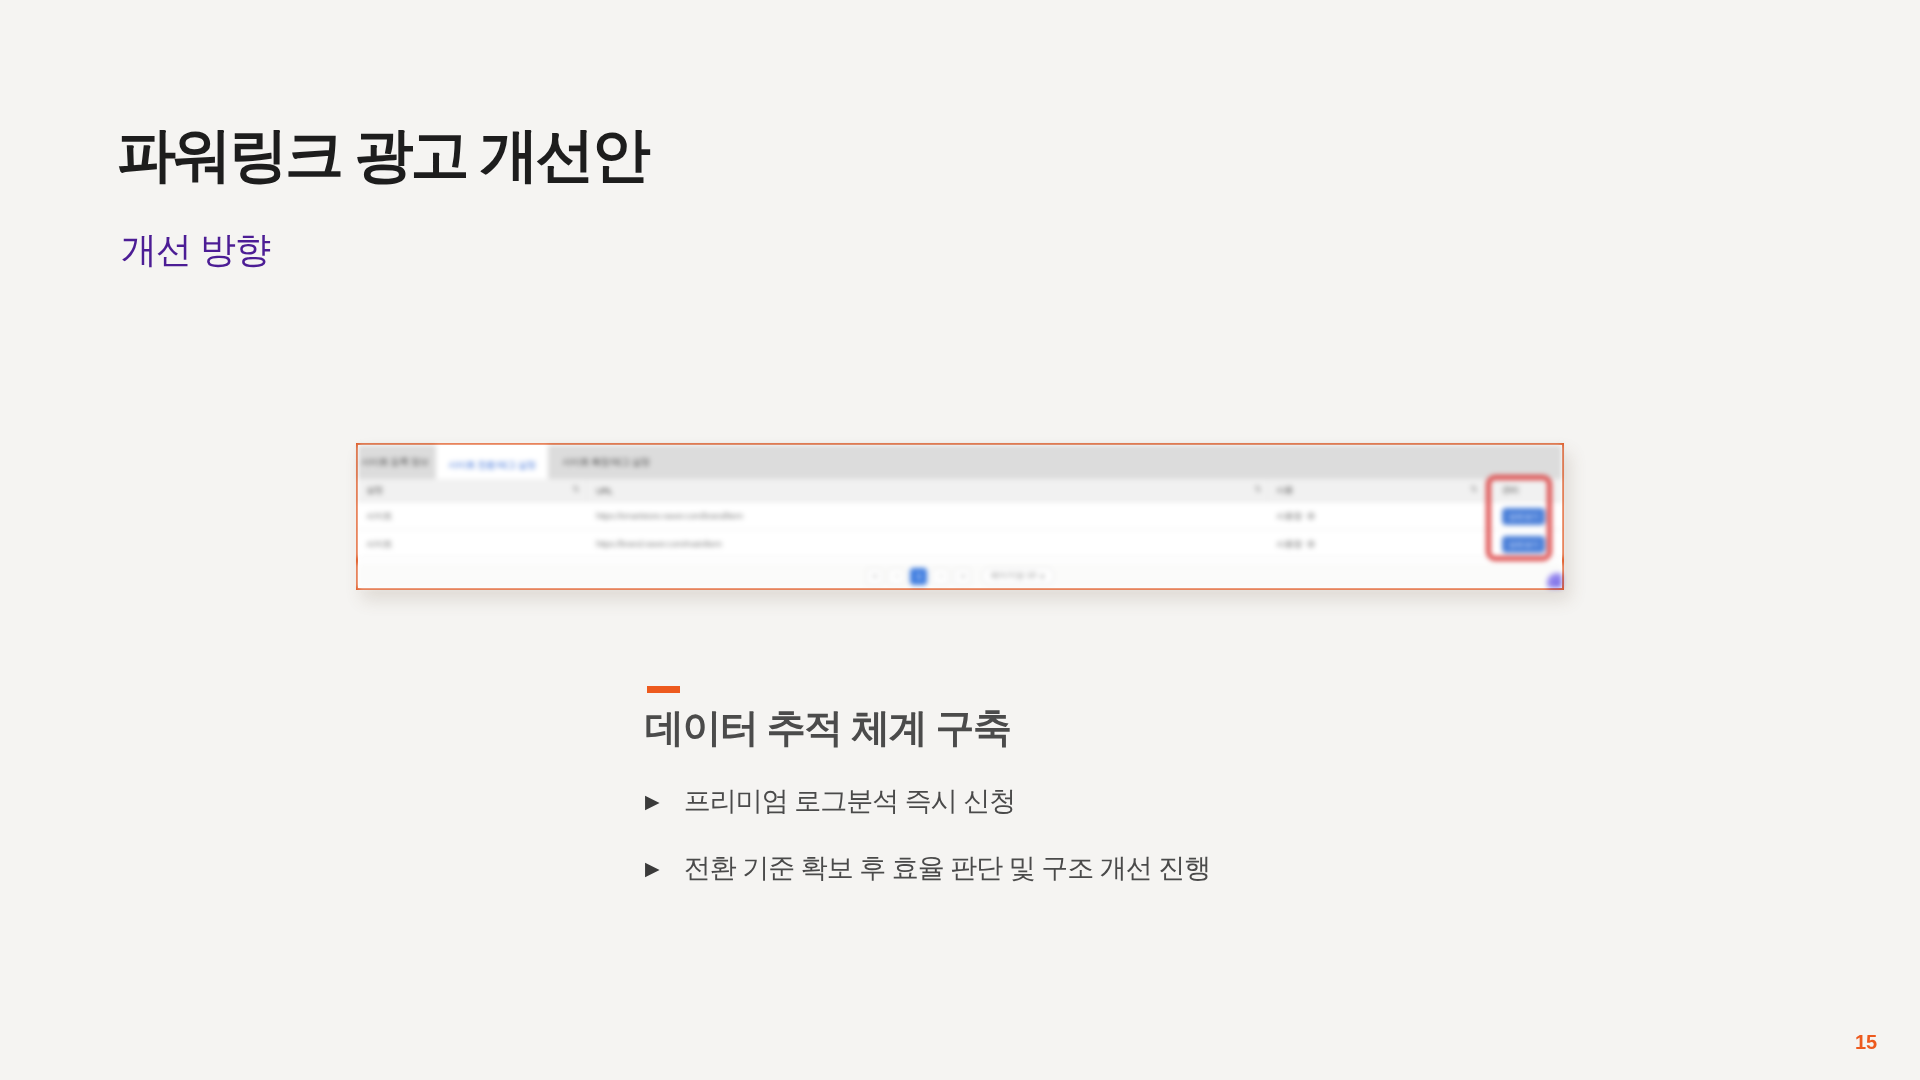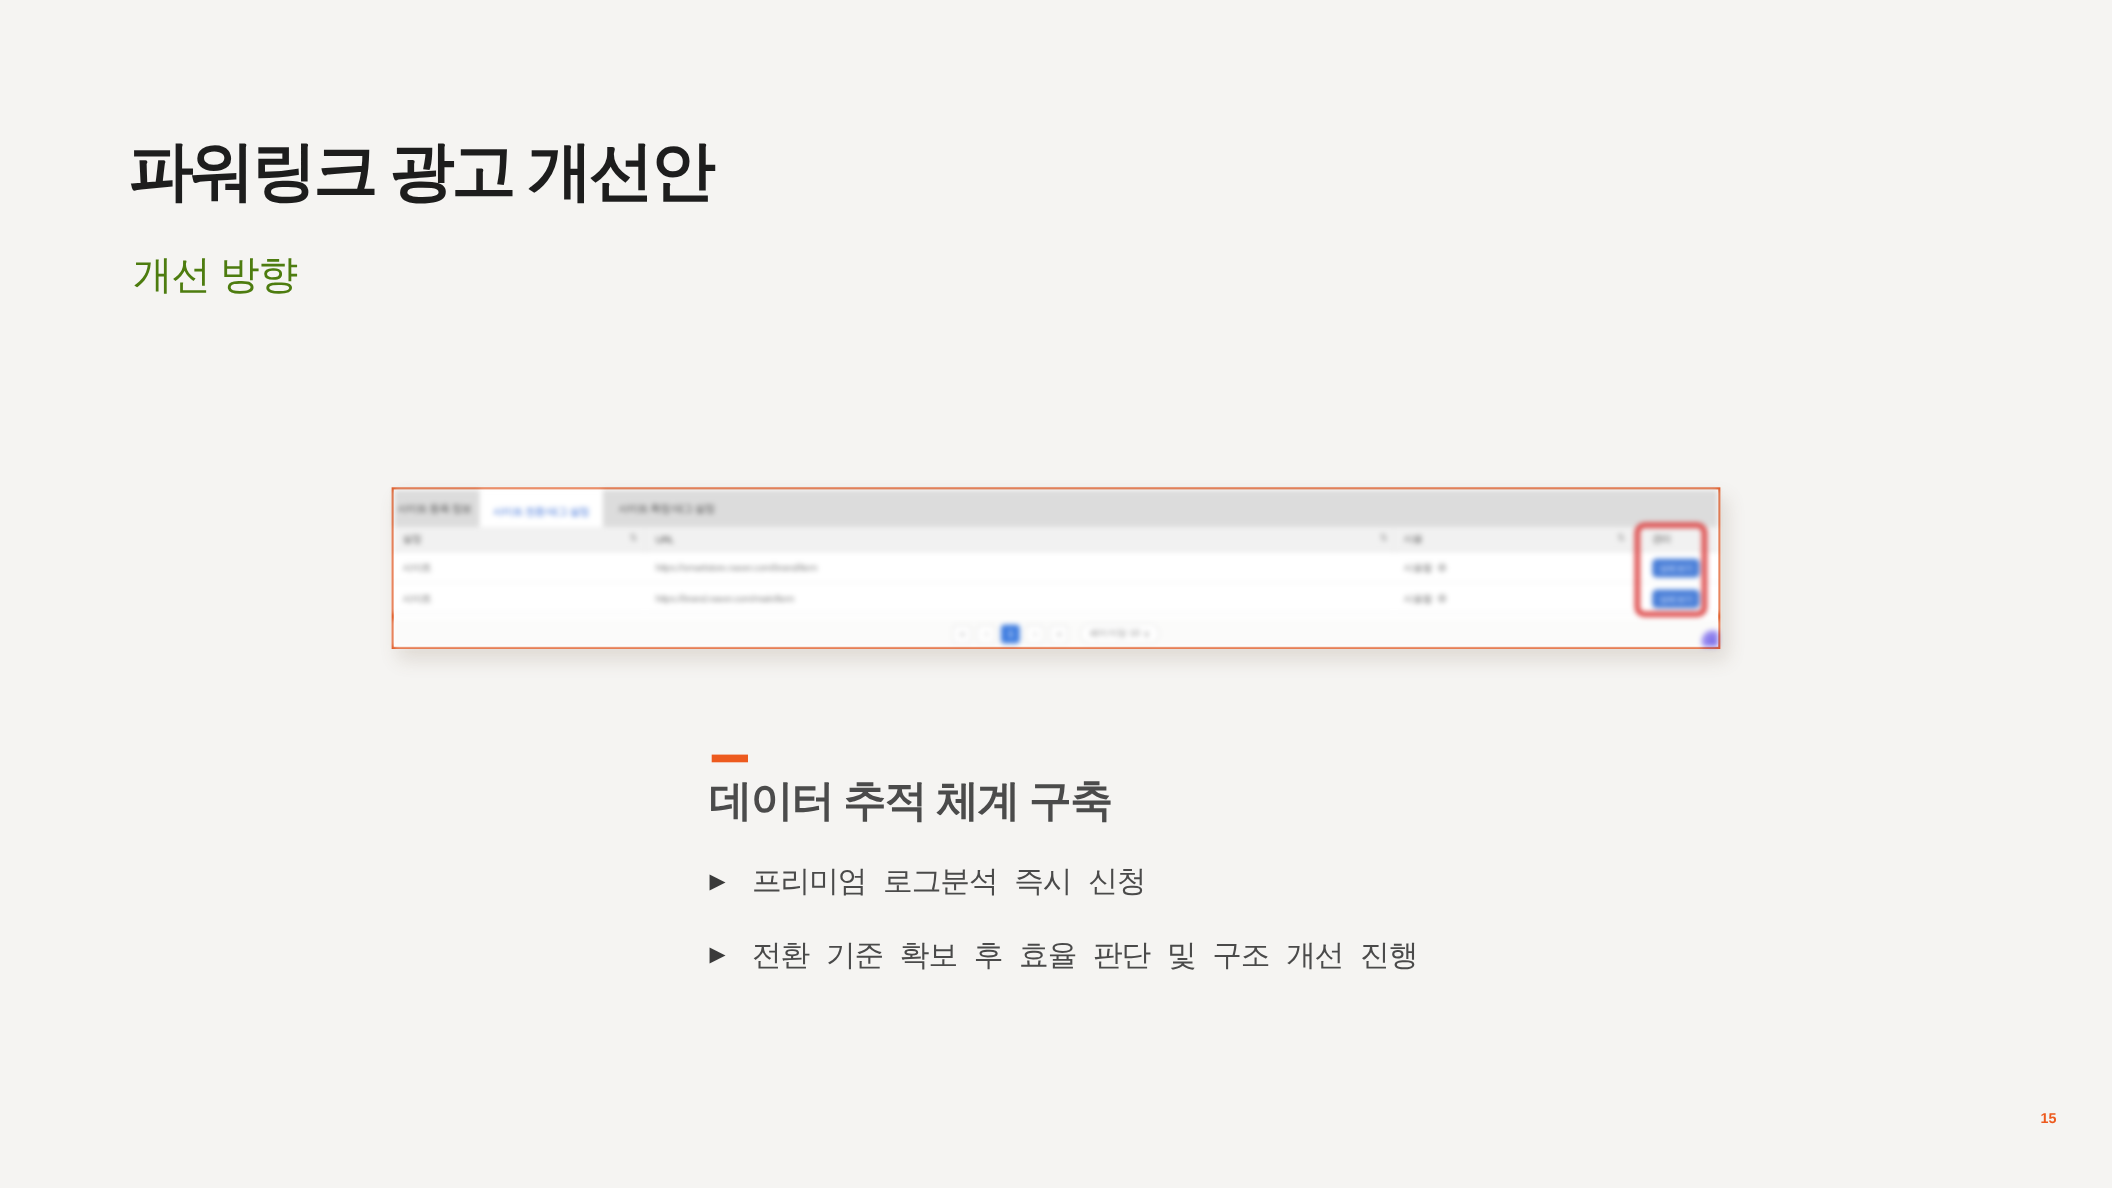--- a/index.html
+++ b/index.html
@@ -11,21 +11,21 @@
   }
   .abs{position:absolute;}
 
   
   .slide-title{
     left:117px;top:116px;
     font-size:59px;font-weight:800;color:#1d1d1d;letter-spacing:-3px;
   }
   .slide-subtitle{
     left:121px;top:226px;
-    font-size:36px;font-weight:500;color:#4d7c0f;letter-spacing:-1px;
+    font-size:36px;font-weight:500;color:#4c1d95;letter-spacing:-1px;
   }
 
   
   .shot{
     left:356px;top:443px;width:1208px;height:147px;
     background:#ffffff;
     border:2px solid var(--screenshot_border,#e0551e);
     box-sizing:border-box;
     box-shadow:6px 10px 16px rgba(110,85,60,0.16);
   }
@@ -89,24 +89,24 @@
   
   .accent-bar{left:647px;top:686px;width:33px;height:7px;background:var(--accent,#ed5a1e);}
   .section-heading{
     left:645px;top:701px;
     font-size:39px;font-weight:700;color:#4b4b4b;letter-spacing:-1.5px;
   }
   .bullet-row{left:645px;display:flex;align-items:center;}
   .bullet-row.b1{top:783px;}
   .bullet-row.b2{top:850px;}
   .tri{font-size:19px;color:#3a3a3a;line-height:1;}
-  .btext{margin-left:24px;font-size:27px;color:#4a4a4a;letter-spacing:-1px;font-family:Liberation Mono, monospace;}
+  .btext{margin-left:24px;font-size:27px;color:#4a4a4a;letter-spacing:-1px;}
 
   .page-num{
-    left:1855px;top:1009px;font-size:13px;font-weight:600;color:var(--accent,#ed5a1e);
+    left:1855px;top:1031px;font-size:20px;font-weight:600;color:var(--accent,#ed5a1e);
   }
 </style>
 </head>
 <body>
 
 <div class="abs slide-title">파워링크 광고 개선안</div>
 <div class="abs slide-subtitle">개선 방향</div>
 
 <div class="abs shot">
   <div class="shot-blur">

